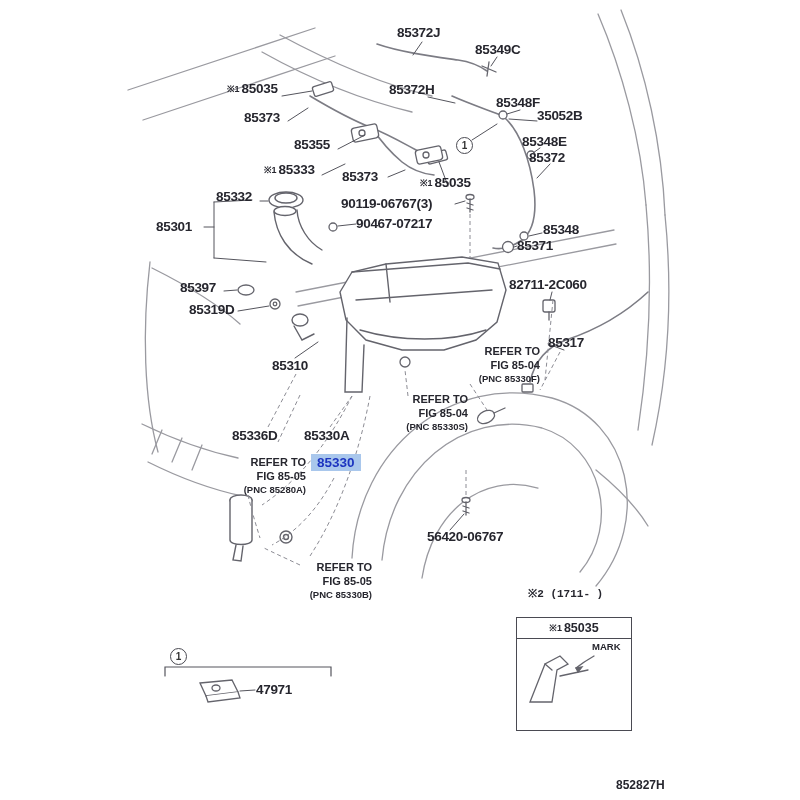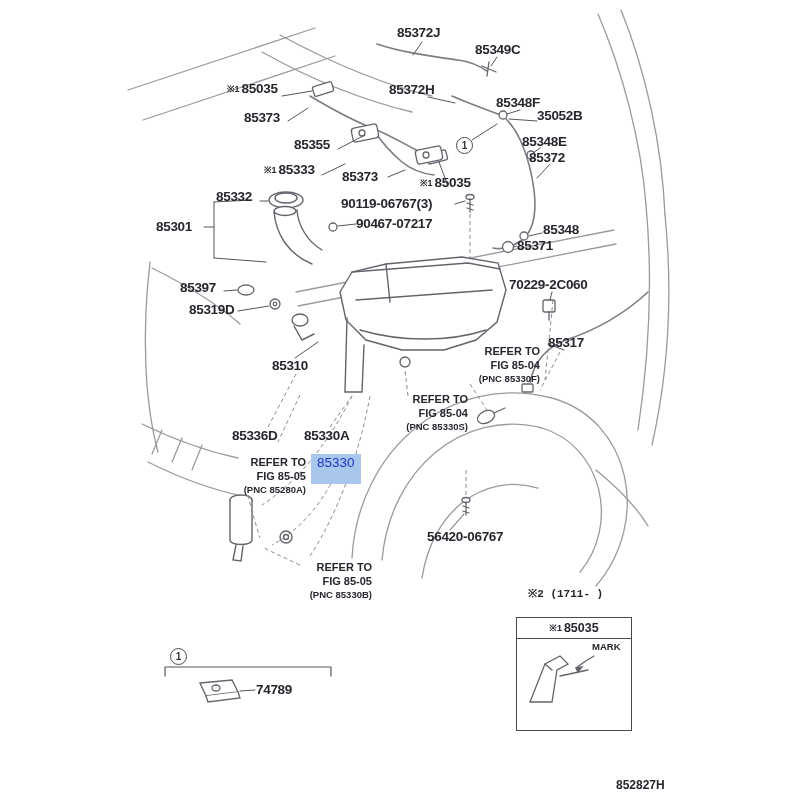--- a/index.html
+++ b/index.html
@@ -5,22 +5,22 @@
   html,body{margin:0;padding:0;background:#ffffff;}
   .stage{position:relative;width:792px;height:800px;background:#fff;overflow:hidden;
          font-family:"Liberation Sans",sans-serif;}
   svg.art{position:absolute;left:0;top:0;z-index:1;}
   .lbl{position:absolute;z-index:2;font-weight:700;font-size:13.5px;color:#26262e;
        letter-spacing:-0.3px;white-space:nowrap;line-height:1;}
   .pre{font-size:9px;margin-right:2px;position:relative;top:-1px;letter-spacing:0;}
   .ref{position:absolute;z-index:2;font-weight:700;font-size:11px;line-height:1.25;
        color:#26262e;text-align:right;white-space:nowrap;}
   .ref .pnc{font-size:9.5px;}
-  .hl{position:absolute;z-index:2;font-weight:400;font-size:13.5px;color:#1d35c0;
-      background:#a9c7ec;padding:2px 6px 14px;line-height:1;}
+  .hl{position:absolute;z-index:2;font-weight:700;font-size:13.5px;color:#1d35c0;
+      background:#a9c7ec;padding:2px 6px 1px;line-height:1;}
   .circ{position:absolute;z-index:2;width:15px;height:15px;border:1.4px solid #4a4a52;
         border-radius:50%;display:flex;align-items:center;justify-content:center;
         font-weight:700;font-size:10px;color:#333;background:#fff;line-height:1;}
   .notebox{position:absolute;z-index:2;border:1.6px solid #4a4a52;background:transparent;}
   .nb-head{text-align:center;font-weight:700;font-size:12.5px;padding:4px 0 3px;
            border-bottom:1.4px solid #4a4a52;color:#26262e;line-height:1;}
   .mark{position:absolute;z-index:3;font-weight:700;font-size:9.5px;color:#26262e;line-height:1;text-align:right;}
   .note2{font-size:11px;letter-spacing:0;font-family:Liberation Mono, monospace;}
   .code{font-size:12px;letter-spacing:0;}
 </style>
@@ -205,29 +205,29 @@
   <div class="lbl" style="left:264px;top:163px"><span class="pre">※1</span><span>85333</span></div>
   <div class="lbl" style="left:342px;top:170px">85373</div>
   <div class="lbl" style="left:420px;top:176px"><span class="pre">※1</span><span>85035</span></div>
   <div class="lbl" style="left:216px;top:190px">85332</div>
   <div class="lbl" style="left:341px;top:197px">90119-06767(3)</div>
   <div class="lbl" style="left:156px;top:220px">85301</div>
   <div class="lbl" style="left:356px;top:217px">90467-07217</div>
   <div class="lbl" style="left:543px;top:223px">85348</div>
   <div class="lbl" style="left:517px;top:239px">85371</div>
   <div class="lbl" style="left:180px;top:281px">85397</div>
-  <div class="lbl" style="left:509px;top:278px">70229-2C060</div>
+  <div class="lbl" style="left:509px;top:278px">82711-2C060</div>
   <div class="lbl" style="left:189px;top:303px">85319D</div>
   <div class="lbl" style="left:548px;top:336px">85317</div>
   <div class="lbl" style="left:272px;top:359px">85310</div>
   <div class="lbl" style="left:232px;top:429px">85336D</div>
   <div class="lbl" style="left:304px;top:429px">85330A</div>
   <div class="hl" style="left:311px;top:454px">85330</div>
   <div class="lbl" style="left:427px;top:530px">56420-06767</div>
-  <div class="lbl" style="left:256px;top:683px">74789</div>
+  <div class="lbl" style="left:256px;top:683px">47971</div>
 
   <div class="ref" style="left:430px;top:345px;width:110px">
     <div>REFER TO</div>
     <div>FIG 85-04</div>
     <div class="pnc">(PNC 85330F)</div>
   </div>
   <div class="ref" style="left:358px;top:393px;width:110px">
     <div>REFER TO</div>
     <div>FIG 85-04</div>
     <div class="pnc">(PNC 85330S)</div>

